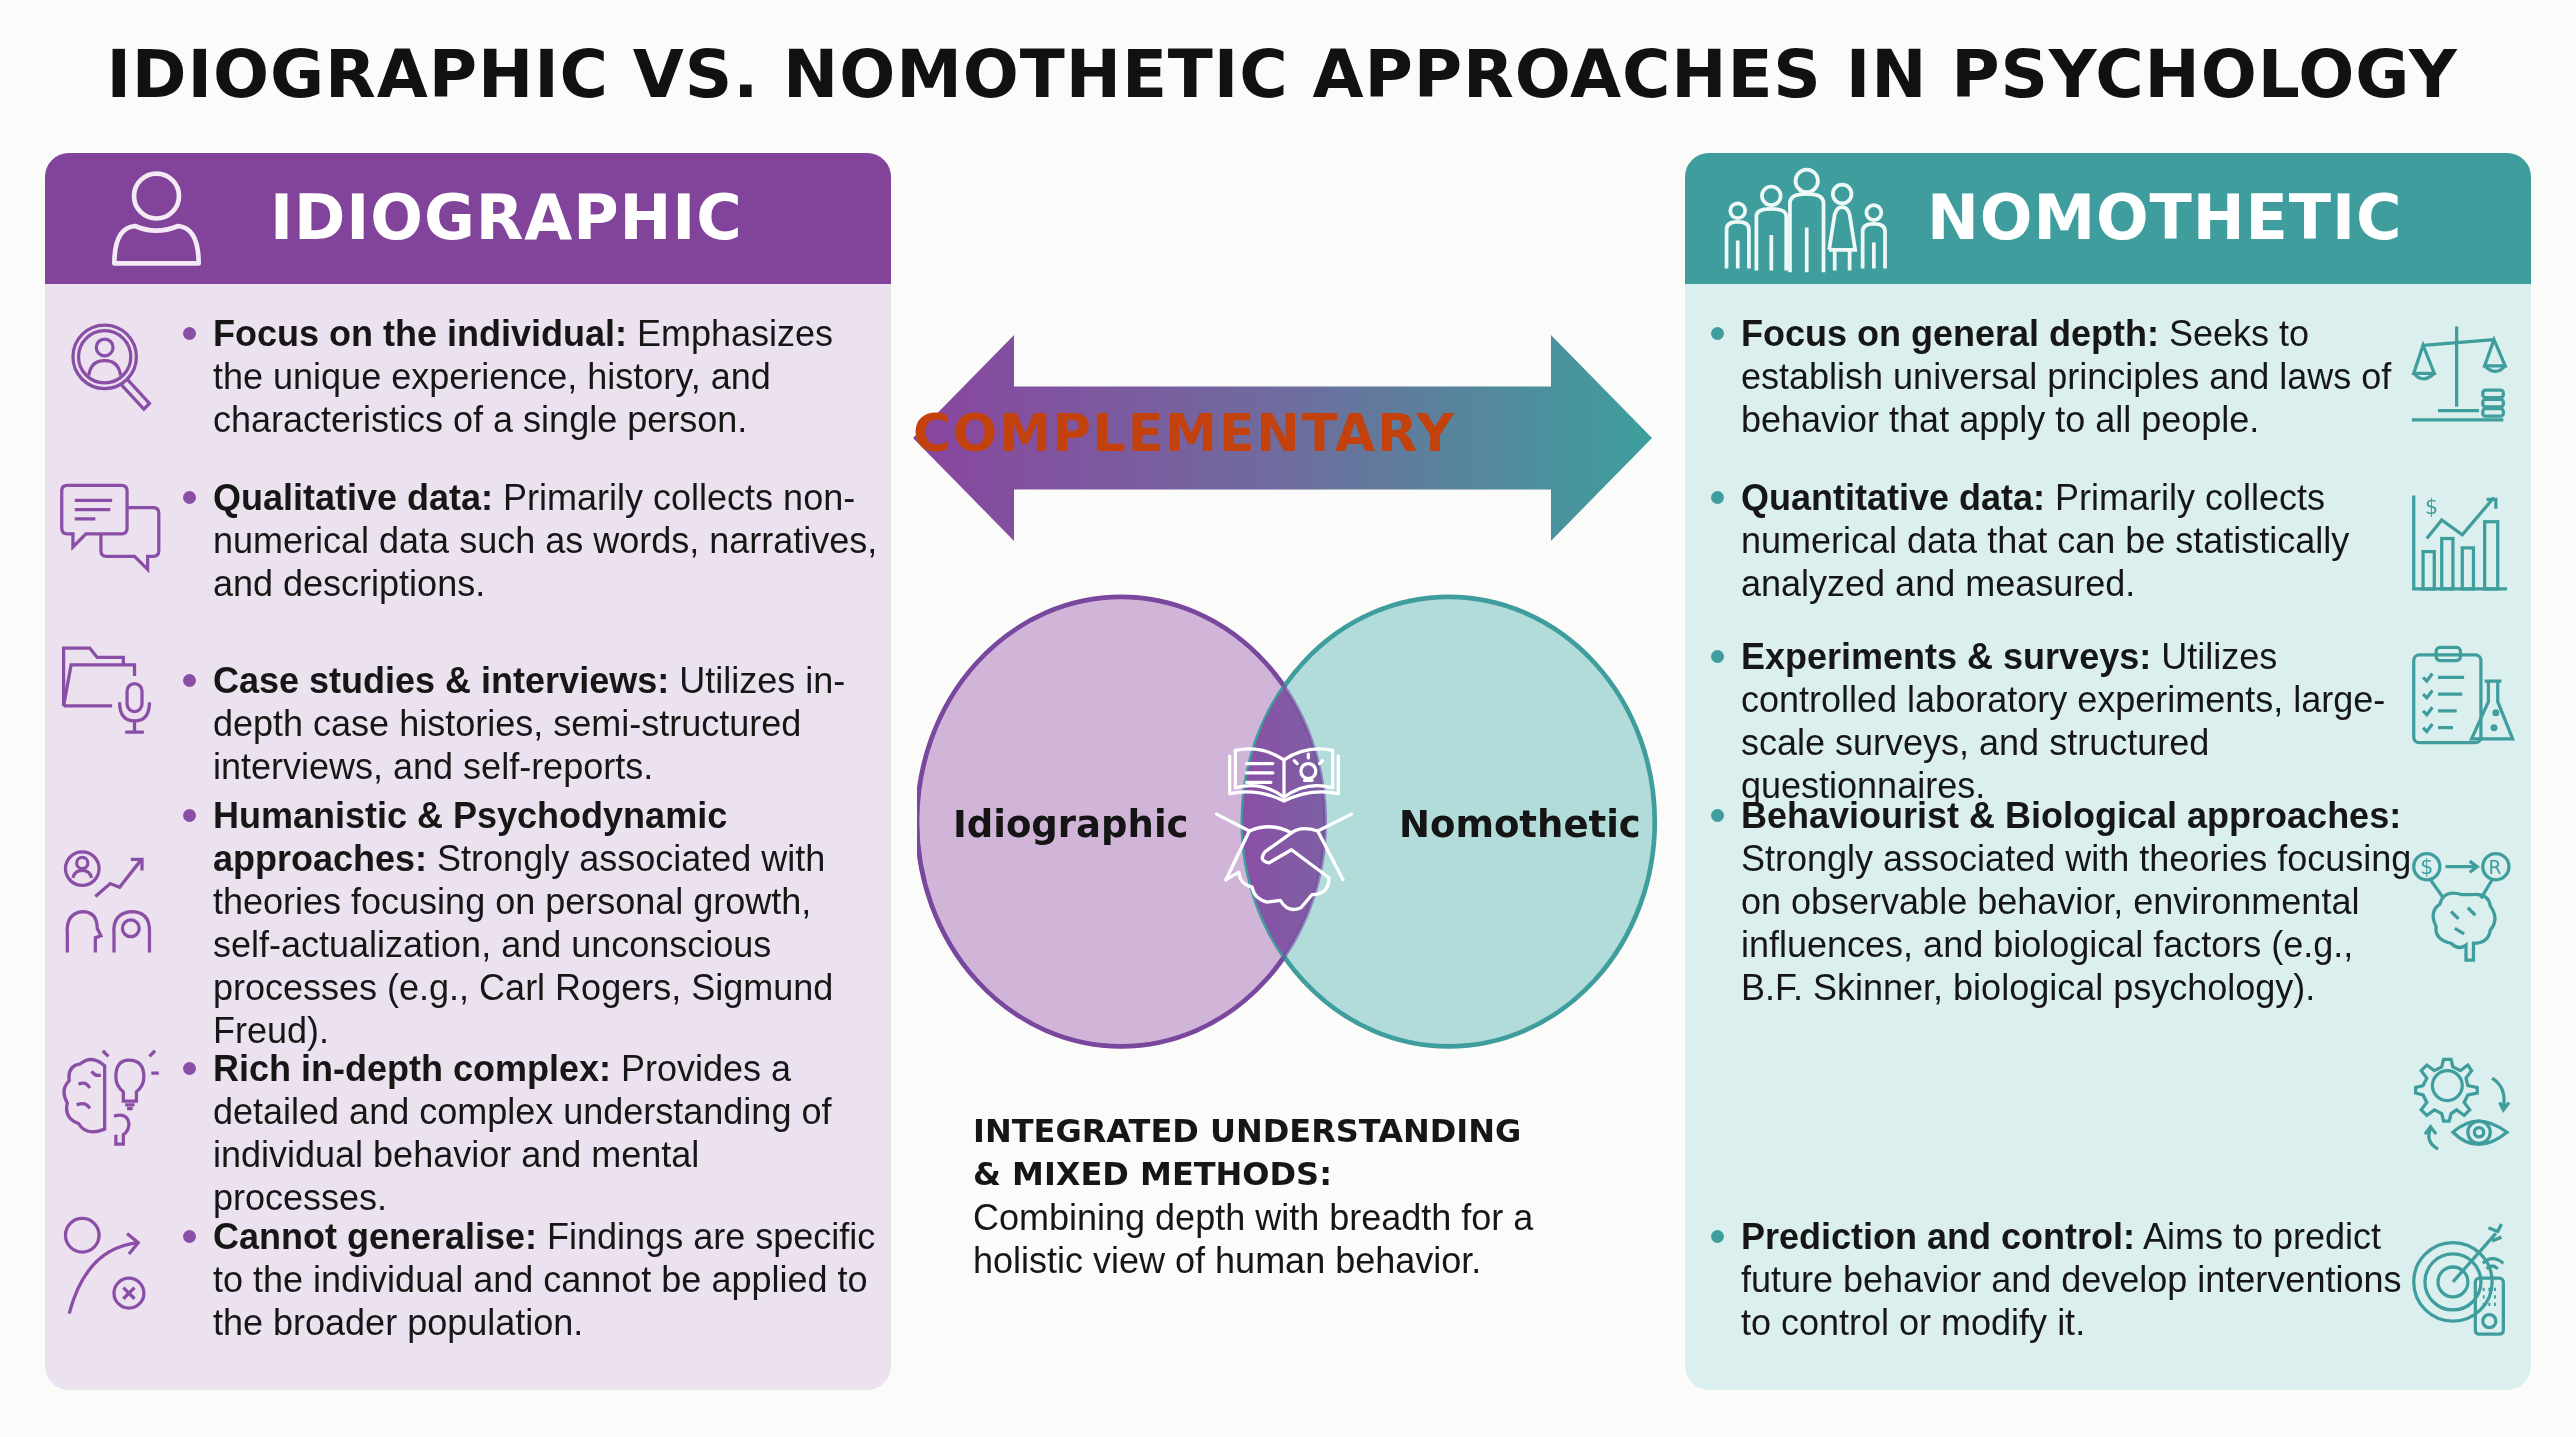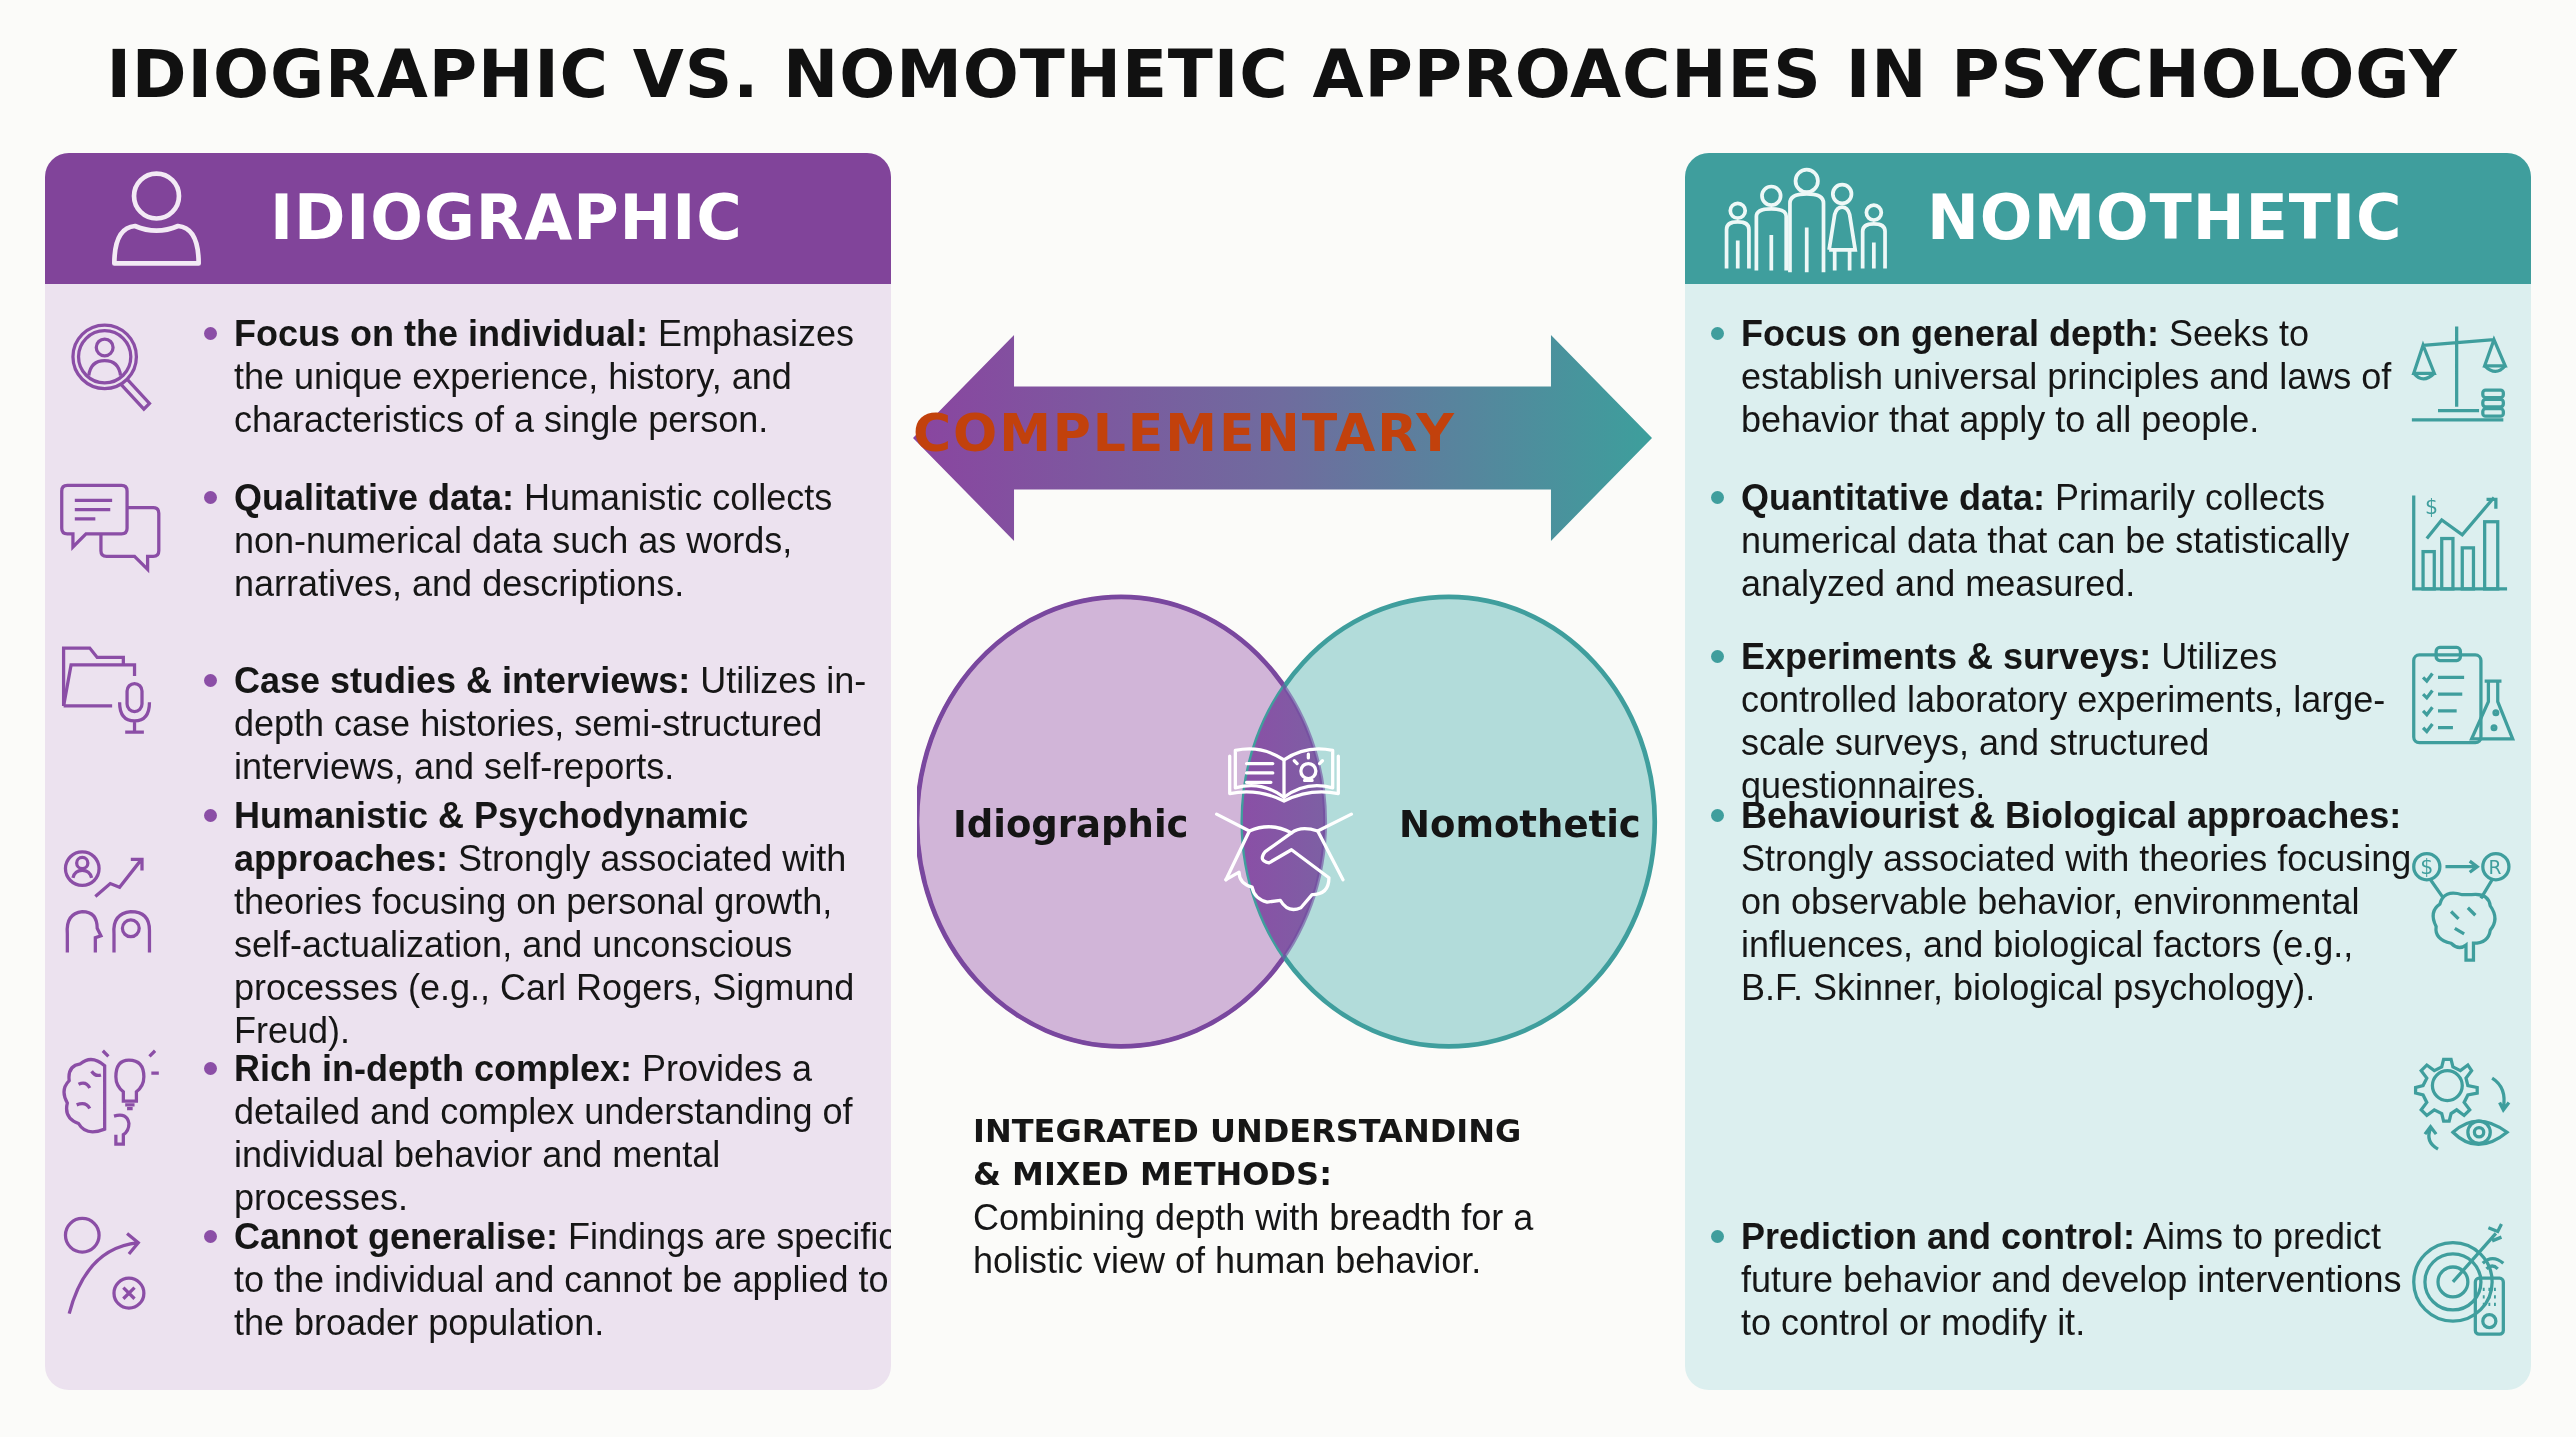--- a/index.html
+++ b/index.html
@@ -14,21 +14,21 @@
   .left .phead{background:#81449a;}
   .right .phead{background:#3f9e9d;}
   .phead .hicon{position:absolute;top:13px;}
   .phead h2{margin:0;position:absolute;top:28px;font-family:"DejaVu Sans",sans-serif;font-weight:bold;
             font-size:62px;color:#fff;letter-spacing:0.9px;}
   .left .phead .hicon{left:60px;}
   .left .phead h2{left:225px;}
   .right .phead .hicon{left:34px;}
   .right .phead h2{left:242px;}
   .item{position:absolute;font-size:36px;line-height:43px;}
-  .left .item{left:168px;width:665px;margin-left:21px;}
+  .left .item{left:168px;width:665px;}
   .right .item{left:56px;width:674px;}
   .item .dot{position:absolute;left:-30px;top:15px;width:13px;height:13px;border-radius:50%;}
   .left .dot{background:#8b4ea6;}
   .right .dot{background:#3f9e9d;}
   .item b{font-weight:bold;}
   .iicon{position:absolute;width:112px;height:112px;}
   .left .iicon{left:13px;}
   .right .iicon{left:721px;}
   .arrow{position:absolute;left:913px;top:335px;width:739px;height:206px;}
   .arrow-label{position:absolute;left:913px;top:403px;width:739px;text-align:left;color:#c2410c;
@@ -65,21 +65,21 @@
     <b>Focus on the individual:</b><span> Emphasizes the unique experience, history, and characteristics of a single person.</span>
   </div>
 
   <svg class="iicon" style="top:323px" viewBox="0 0 120 120" fill="none" stroke="#8b4ea6" stroke-width="3.5">
     <path d="M10 10 H68 Q74 10 74 16 V56 Q74 62 68 62 H30 L16 76 V62 H10 Q4 62 4 56 V16 Q4 10 10 10 Z"></path>
     <path d="M18 26 H58 M18 36 H56 M18 46 H40"></path>
     <path d="M74 34 H102 Q108 34 108 40 V80 Q108 86 102 86 H96 V100 L82 86 H52 Q46 86 46 80 V62"></path>
   </svg>
   <div class="item" style="top:323px">
     <span class="dot"></span>
-    <b>Qualitative data:</b><span> Humanistic collects non-numerical data such as words, narratives, and descriptions.</span>
+    <b>Qualitative data:</b><span> Primarily collects non-numerical data such as words, narratives, and descriptions.</span>
   </div>
 
   <svg class="iicon" style="top:482px" viewBox="0 0 120 120" fill="none" stroke="#8b4ea6" stroke-width="3.5">
     <path d="M6 76 V14 H34 L42 24 H70 V32"></path>
     <path d="M6 76 L14 32 H82 V44"></path>
     <path d="M6 76 H58"></path>
     <rect x="74" y="52" width="16" height="30" rx="8"></rect>
     <path d="M66 72 Q66 92 82 92 Q98 92 98 72 M82 92 V104 M72 104 H92"></path>
   </svg>
   <div class="item" style="top:506px">

